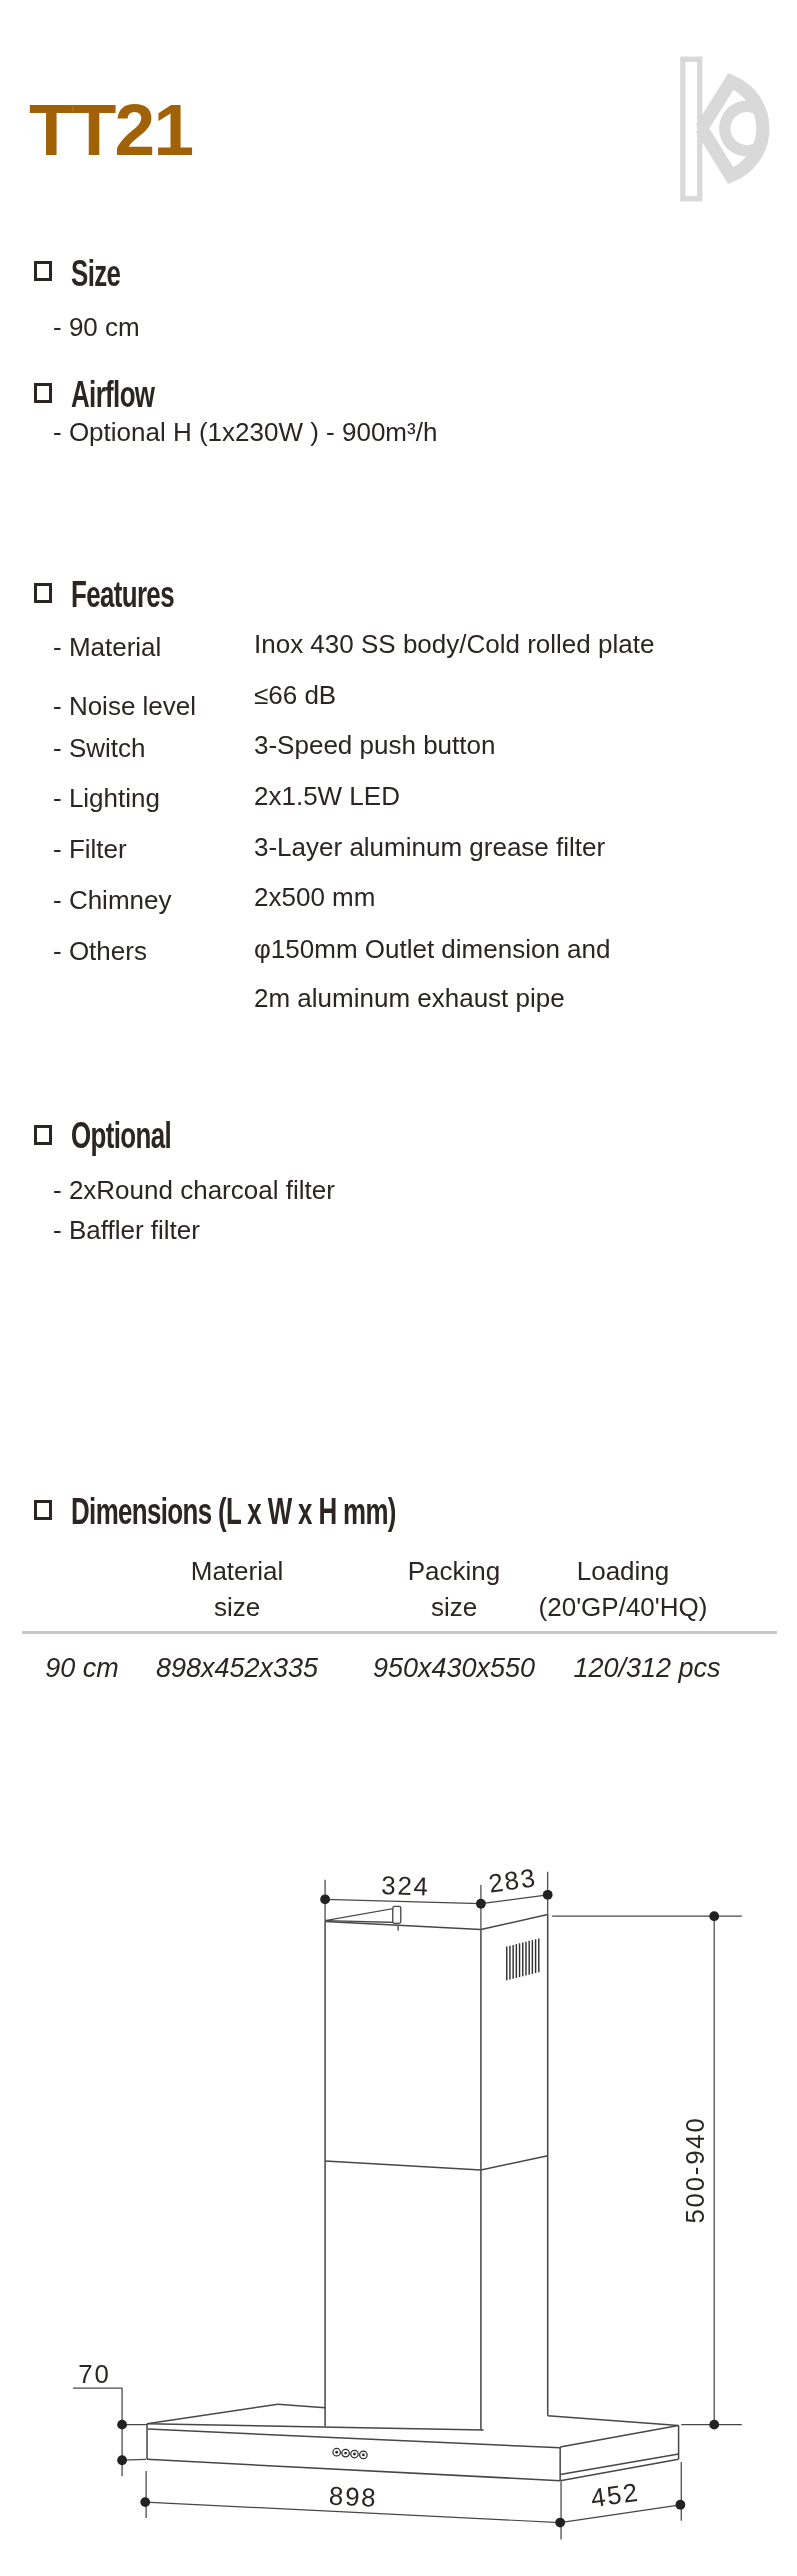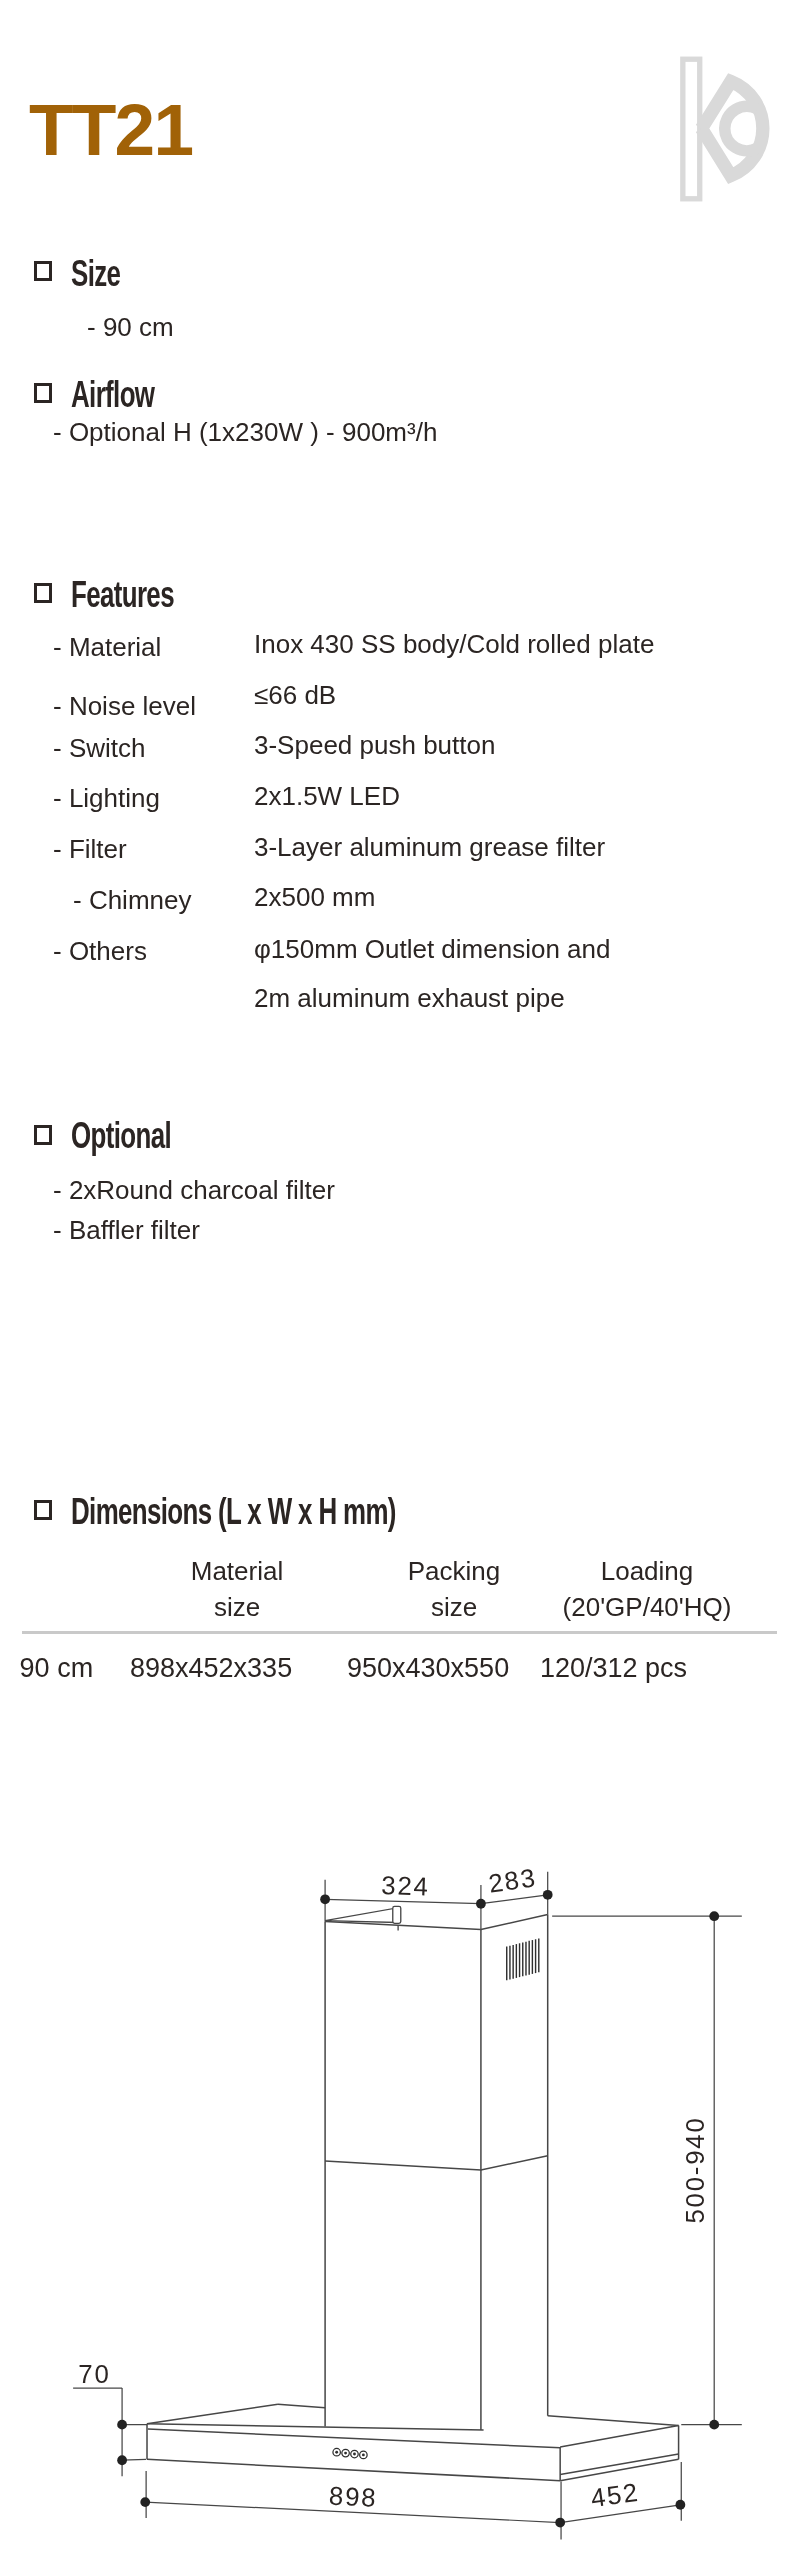--- a/index.html
+++ b/index.html
@@ -19,21 +19,21 @@
   .heading {
     font-size:37px; font-weight:bold; line-height:1; letter-spacing:-0.9px;
     transform:scaleX(0.70); transform-origin:left center; white-space:nowrap;
   }
   .body-text {
     font-size:26px; line-height:1.15; white-space:nowrap; color:#2b2523;
   }
   .feat-label { left:53px; }
   .feat-value { left:254px; }
   .th-cell { text-align:center; font-size:26px; line-height:36px; white-space:nowrap; }
-  .td-cell { text-align:left; font-size:27px; white-space:nowrap; }
+  .td-cell { text-align:center; font-size:27px; white-space:nowrap;font-style:italic; }
   .rule { background:#c9c9c9; }
   svg text {
     font-family:"Liberation Sans", sans-serif; font-size:29px; fill:#2b2523;
     letter-spacing:2px;
   }
 </style>
 </head>
 <body>
 
 <div class="page">
@@ -43,21 +43,21 @@
   <div class="abs" style="left:679px; top:53px; width:109px; height:152px;">
     <svg width="109" height="152" viewBox="0 0 122 171">
       <rect x="4" y="7" width="19" height="157" fill="none" stroke="#d9d9d9" stroke-width="6"></rect>
       <path d="M25,85 L58,32 A57,57 0 0 1 58,138 L25,85" fill="none" stroke="#d9d9d9" stroke-width="15"></path>
       <path d="M88,63 A25,25 0 1 0 88,107" fill="none" stroke="#d9d9d9" stroke-width="13"></path>
     </svg>
   </div>
 
   <div class="abs sec-square" style="left:34px; top:261px;"></div>
   <div class="abs heading" style="left:71px; top:255px;">Size</div>
-  <div class="abs body-text" style="left:53px; top:313px;margin-left:34px;">- 90 cm</div>
+  <div class="abs body-text" style="left:53px; top:313px;">- 90 cm</div>
 
   <div class="abs sec-square" style="left:34px; top:383px;"></div>
   <div class="abs heading" style="left:71px; top:376px;">Airflow</div>
   <div class="abs body-text" style="left:53px; top:418px;">- Optional H (1x230W ) - 900m³/h</div>
 
   <div class="abs sec-square" style="left:34px; top:583px;"></div>
   <div class="abs heading" style="left:71px; top:576px;">Features</div>
 
   <div class="abs body-text feat-label" style="top:633px;">- Material</div>
   <div class="abs body-text feat-value" style="top:630px;">Inox 430 SS body/Cold rolled plate</div>
@@ -67,21 +67,21 @@
 
   <div class="abs body-text feat-label" style="top:734px;">- Switch</div>
   <div class="abs body-text feat-value" style="top:731px;">3-Speed push button</div>
 
   <div class="abs body-text feat-label" style="top:784px;">- Lighting</div>
   <div class="abs body-text feat-value" style="top:782px;">2x1.5W LED</div>
 
   <div class="abs body-text feat-label" style="top:835px;">- Filter</div>
   <div class="abs body-text feat-value" style="top:833px;">3-Layer aluminum grease filter</div>
 
-  <div class="abs body-text feat-label" style="top:886px;margin-left:20px;">- Chimney</div>
+  <div class="abs body-text feat-label" style="top:886px;">- Chimney</div>
   <div class="abs body-text feat-value" style="top:883px;">2x500 mm</div>
 
   <div class="abs body-text feat-label" style="top:937px;">- Others</div>
   <div class="abs body-text feat-value" style="top:935px;">φ150mm Outlet dimension and</div>
   <div class="abs body-text feat-value" style="top:984px;">2m aluminum exhaust pipe</div>
 
   <div class="abs sec-square" style="left:34px; top:1125px;"></div>
   <div class="abs heading" style="left:71px; top:1117px;">Optional</div>
   <div class="abs body-text" style="left:53px; top:1176px;">- 2xRound charcoal filter</div>
   <div class="abs body-text" style="left:53px; top:1216px;">- Baffler filter</div>
@@ -90,21 +90,21 @@
   <div class="abs heading" style="left:71px; top:1493px;">Dimensions (L x W x H mm)</div>
 
   <div class="abs th-cell" style="left:130px; top:1553px; width:214px;">
     <div>Material</div>
     <div>size</div>
   </div>
   <div class="abs th-cell" style="left:347px; top:1553px; width:214px;">
     <div>Packing</div>
     <div>size</div>
   </div>
-  <div class="abs th-cell" style="left:540px; top:1553px; width:214px;">
+  <div class="abs th-cell" style="left:516px; top:1553px; width:214px;">
     <div>Loading</div>
     <div>(20'GP/40'HQ)</div>
   </div>
 
   <div class="abs rule" style="left:22px; top:1631px; width:755px; height:2.7px;"></div>
 
   <div class="abs td-cell" style="left:19.6px; top:1653px; width:125px;">90 cm</div>
   <div class="abs td-cell" style="left:130px; top:1653px; width:214px;">898x452x335</div>
   <div class="abs td-cell" style="left:347px; top:1653px; width:214px;">950x430x550</div>
   <div class="abs td-cell" style="left:540px; top:1653px; width:214px;">120/312 pcs</div>

